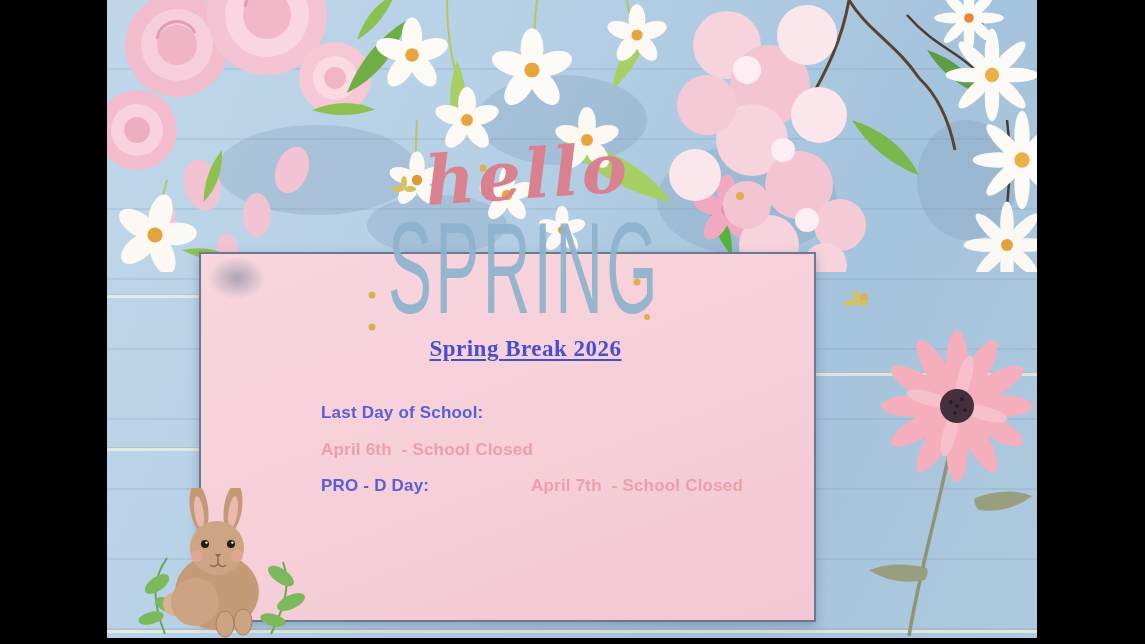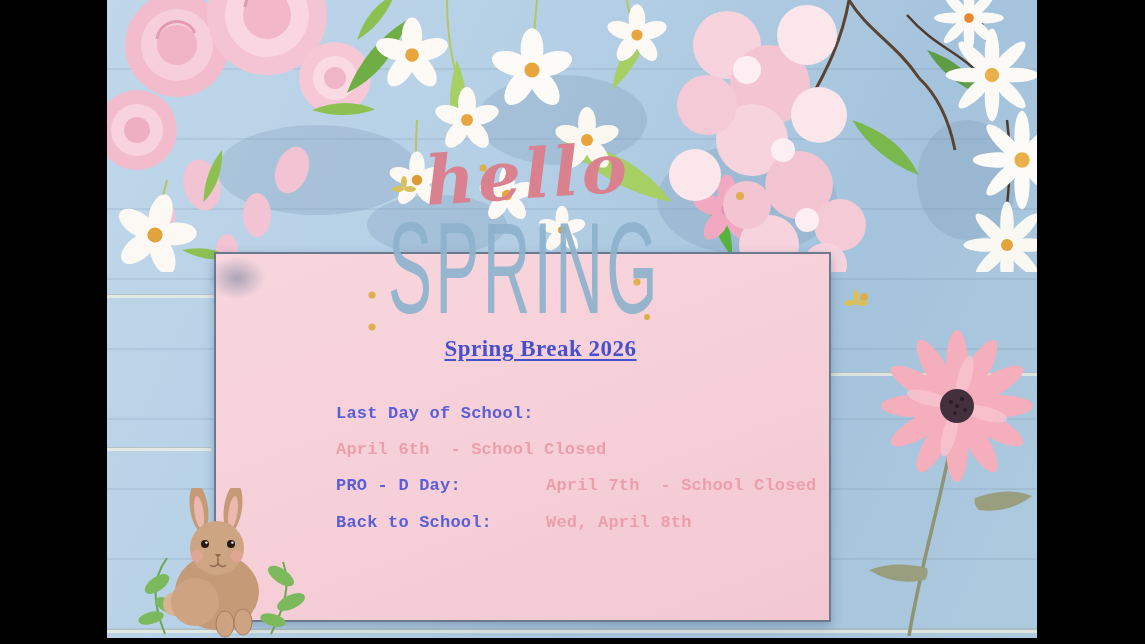--- a/index.html
+++ b/index.html
@@ -16,30 +16,30 @@
   
   .hello{position:absolute;left:318px;top:134px;z-index:6;
     font-family:"DejaVu Serif",serif;font-style:italic;font-weight:600;
     font-size:68px;letter-spacing:3px;color:var(--script-pink,#d9818f);
     transform:rotate(-4deg);}
   .spring{position:absolute;left:281px;top:206px;z-index:6;
     font-family:"Liberation Sans",sans-serif;font-weight:400;font-size:100px;line-height:.94;
     letter-spacing:5px;color:var(--display-blue,#8fb3cd);opacity:.93;
     transform:scale(.66,1.30);transform-origin:top left;}
   
-  .card{position:absolute;left:107px;top:252px;width:617px;height:370px;z-index:4;
+  .card{position:absolute;left:92px;top:252px;width:617px;height:370px;z-index:4;
     background:linear-gradient(160deg,#f8d6de 0%,var(--card-pink,#f6cfd8) 55%,#f2c7d2 100%);
     border:2px solid var(--card-border,#6b7a8f);box-sizing:border-box;
     box-shadow:0 4px 10px rgba(60,80,110,.35);}
   .card-title{position:absolute;top:82px;left:0;right:0;text-align:center;
     transform:translateX(18px);
     font-family:"Liberation Serif",serif;font-weight:700;font-size:23px;letter-spacing:.5px;
     color:var(--title-blue,#4750cc);text-decoration:underline;
     text-decoration-thickness:2px;text-underline-offset:3px;}
-  .rows{position:absolute;top:141px;left:0;right:0;padding-left:120px;font-family:Liberation Mono, monospace;}
+  .rows{position:absolute;top:141px;left:0;right:0;padding-left:120px;}
   .row{display:grid;grid-template-columns:210px 1fr;height:36.4px;align-items:center;}
   .row .label{font-weight:700;font-size:17px;color:var(--label-blue,#5a5fd6);letter-spacing:.2px;}
   .row .value{font-weight:700;font-size:17px;color:var(--value-pink,#ec9fab);
     white-space:pre;letter-spacing:.2px;}
   .row .value sup{font-size:11px;line-height:0;}
   
   .garland{position:absolute;left:0;top:0;z-index:3;}
   .sparkles{position:absolute;left:0;top:0;z-index:7;pointer-events:none;}
   .daisy{position:absolute;left:740px;top:318px;z-index:5;}
   .bunny{position:absolute;left:26px;top:488px;z-index:6;}
@@ -244,24 +244,20 @@
       <div class="rows">
           <div class="row">
             <span class="label">Last Day of School:</span>
           </div>
           <div class="row">
             <span class="value"><span>April 6th  - School Closed</span></span>
           </div>
           <div class="row">
             <span class="label">PRO - D Day:</span>
             <span class="value"><span>April 7th  - School Closed</span></span>
-          </div>
-          <div class="row">
-            <span class="label">Back to School:</span>
-            <span class="value"><span>Wed, April 8th</span></span>
           </div>
         </div>
     </div>
     <div class="corner-shadow"></div>
 
     <svg class="sparkles" width="930" height="638" viewBox="0 0 930 638">
       <g fill="#dfae4f">
         <circle cx="376" cy="168" r="3.5"></circle>
           <circle cx="530" cy="282" r="3.5"></circle>
         <circle cx="633" cy="196" r="4"></circle>

